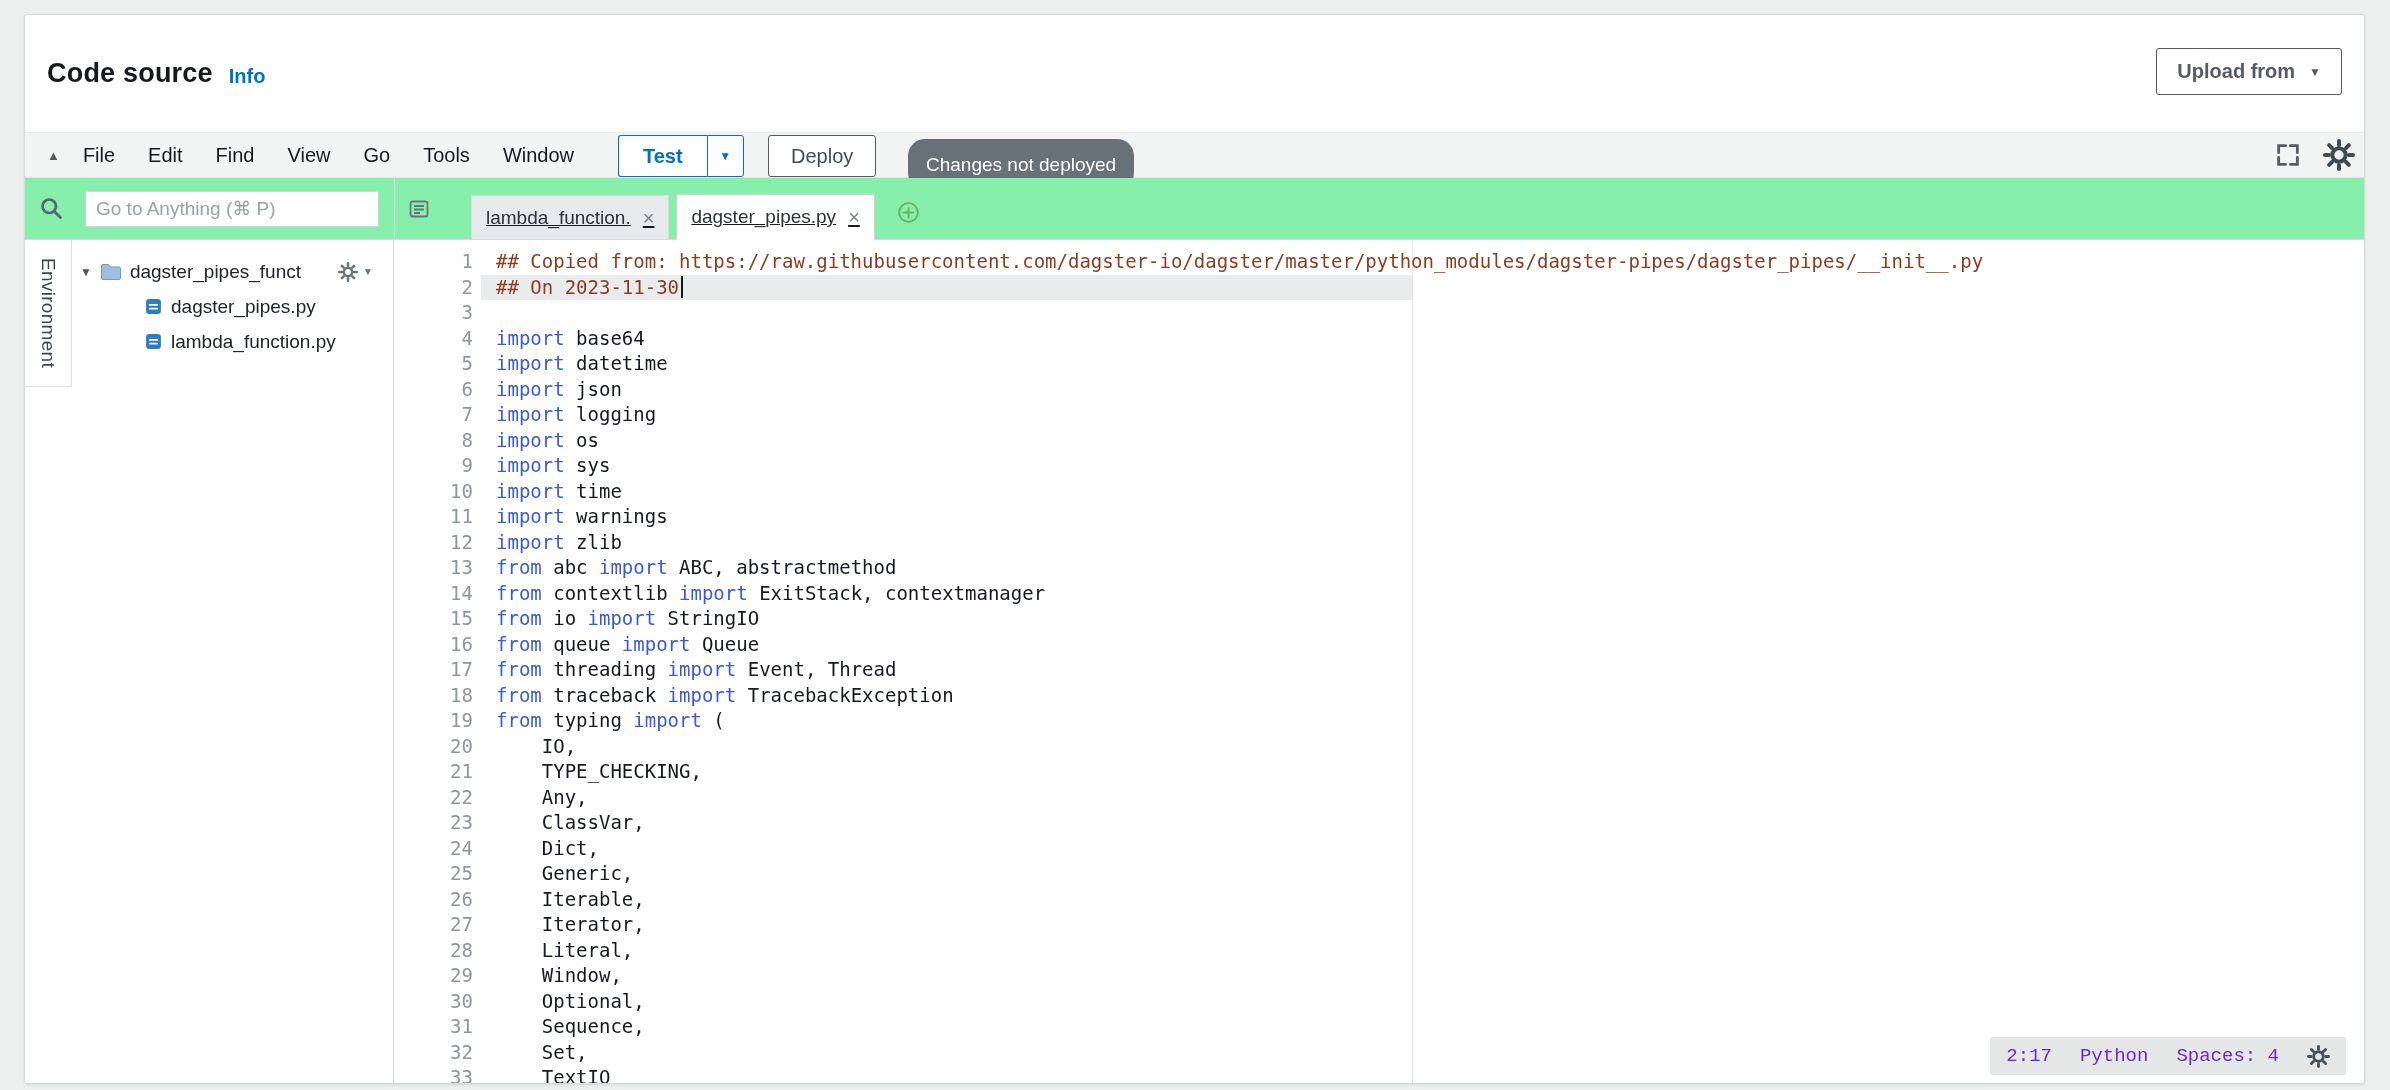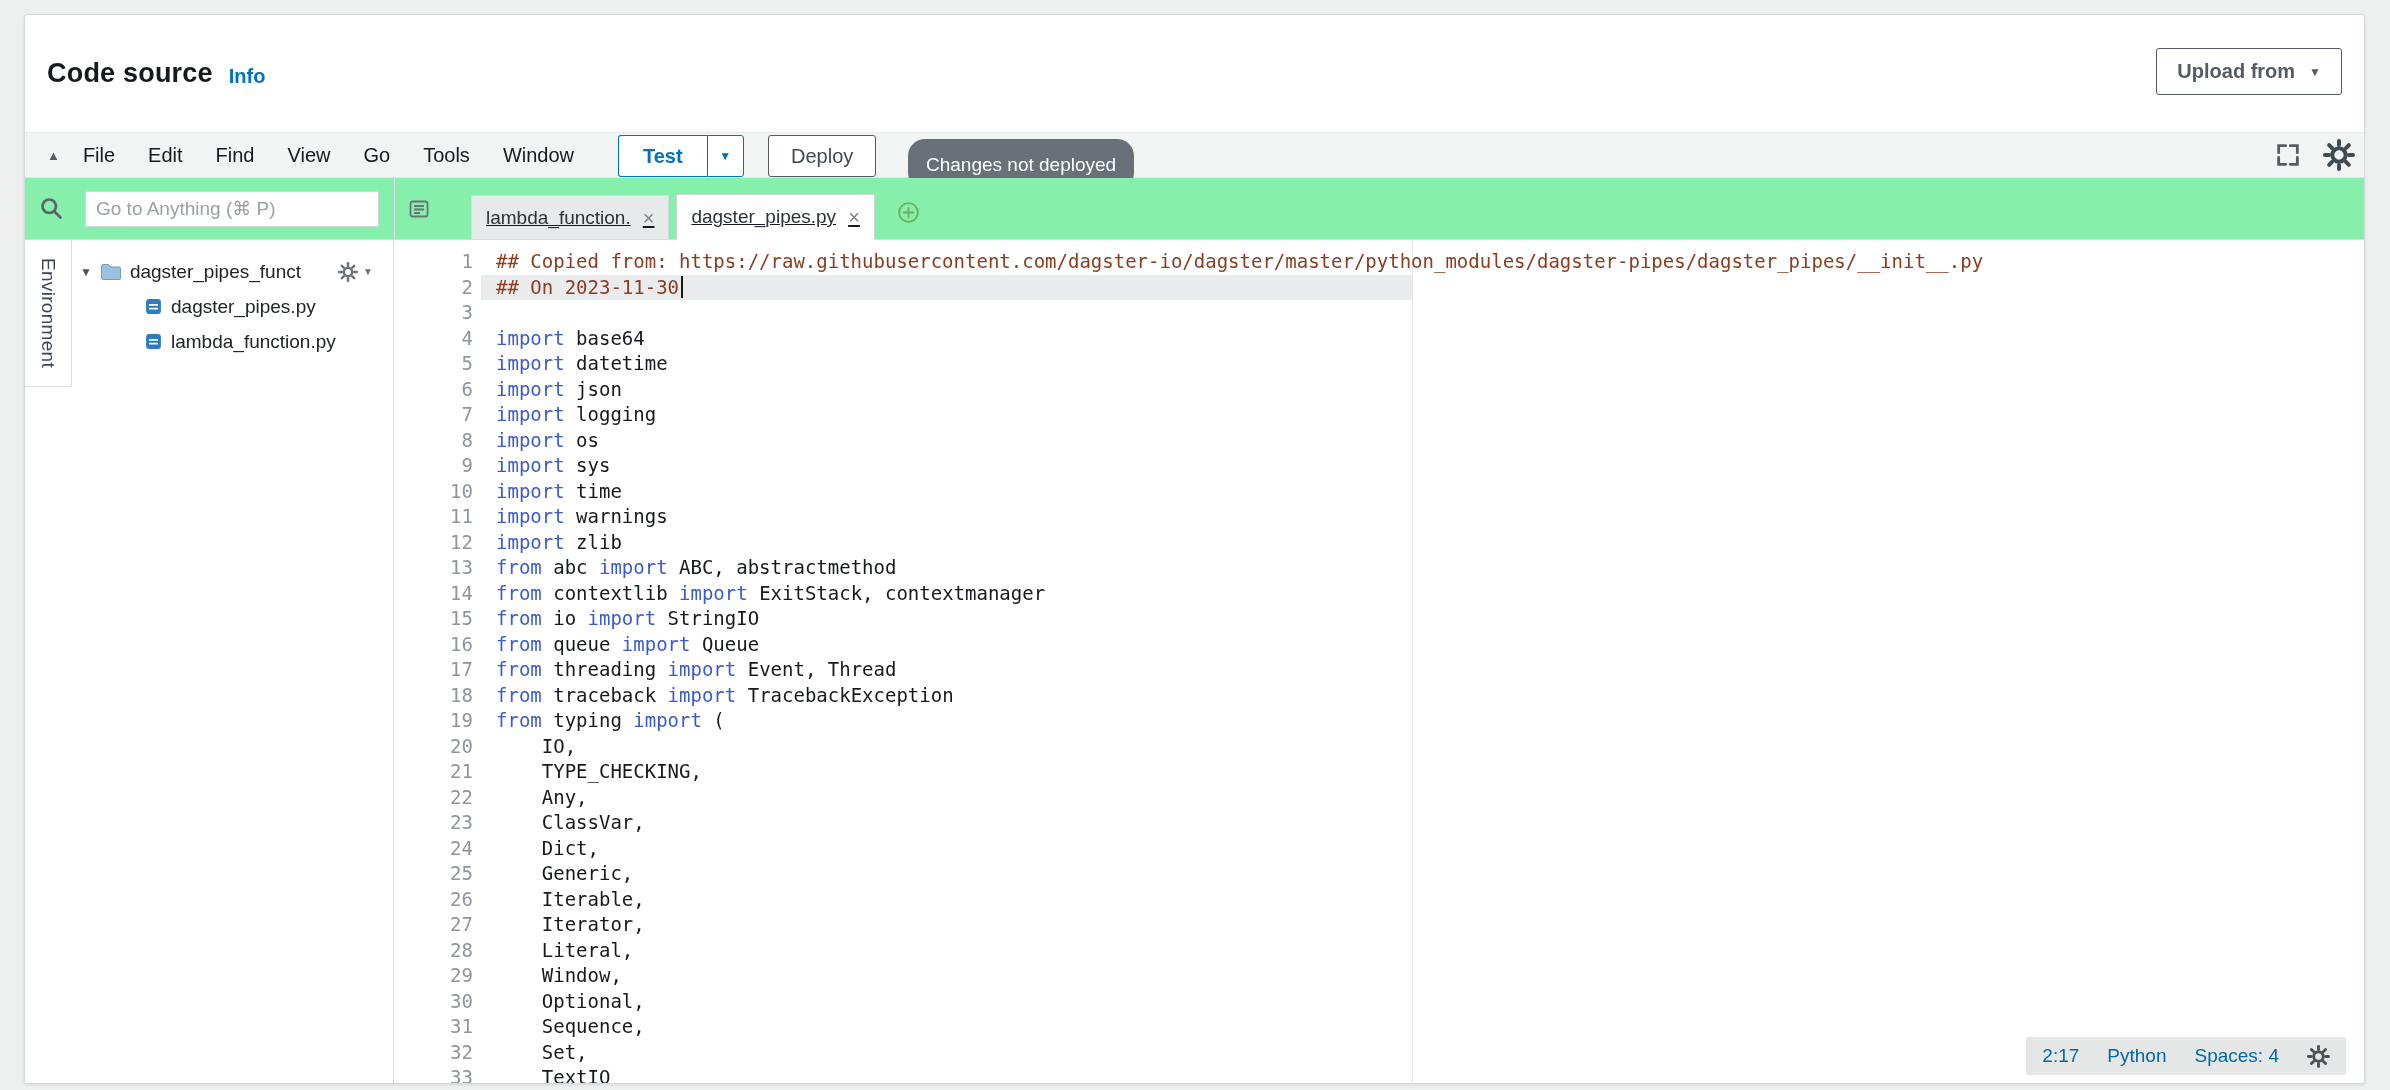--- a/index.html
+++ b/index.html
@@ -77,22 +77,22 @@
   .gutter div{height:25.5px;line-height:25.5px;padding-right:8px;}
   .code{position:absolute;left:87px;right:0;top:0;padding-top:9px;}
   .cline{height:25.5px;line-height:25.5px;white-space:pre;padding-left:15px;color:var(--c-text);}
   .cline.active{background-image:linear-gradient(to right,#e9ebec 0,#e9ebec 931px,transparent 931px);}
   .tok-cm{color:var(--c-comment);}
   .tok-kw{color:var(--c-keyword);}
   .tok-tx{color:var(--c-text);}
   .caret-bar{display:inline-block;width:2px;height:22px;background:#15181b;vertical-align:text-bottom;margin-left:2px;}
 
   .statusbar{position:absolute;right:18px;bottom:10px;height:38px;background:rgba(228,230,230,.96);border-radius:2px;
-       display:flex;align-items:center;gap:28px;padding:0 16px;font-family:Liberation Sans, sans-serif;
-       font-size:19px;color:#0369a1;}
+       display:flex;align-items:center;gap:28px;padding:0 16px;font-family:Liberation Mono, monospace;
+       font-size:19px;color:#6d28d9;}
   .statusbar span{cursor:pointer;}
   .status-gear{display:flex;cursor:pointer;}
 </style>
 </head>
 <body>
 
 <div class="card">
 
   <div class="card-header">
     <div class="page-title">Code source</div>

